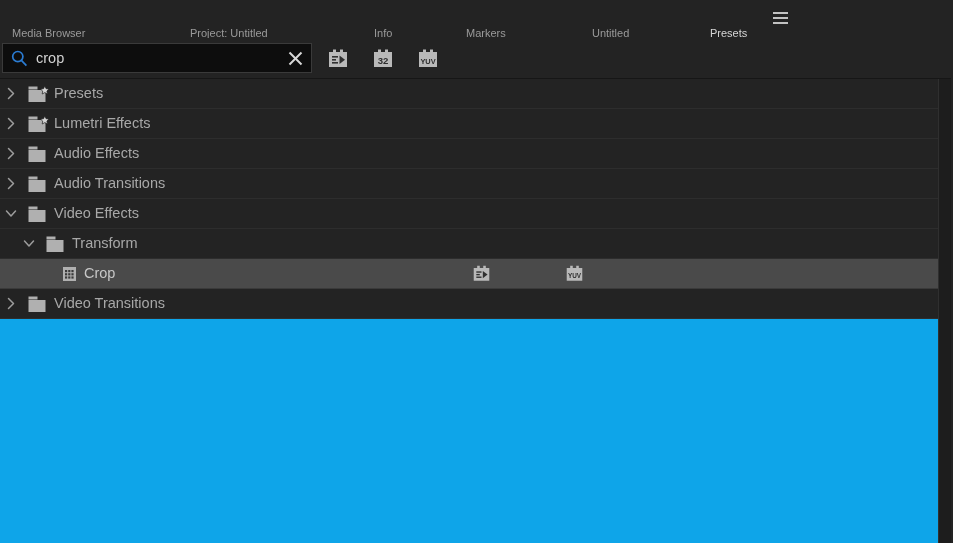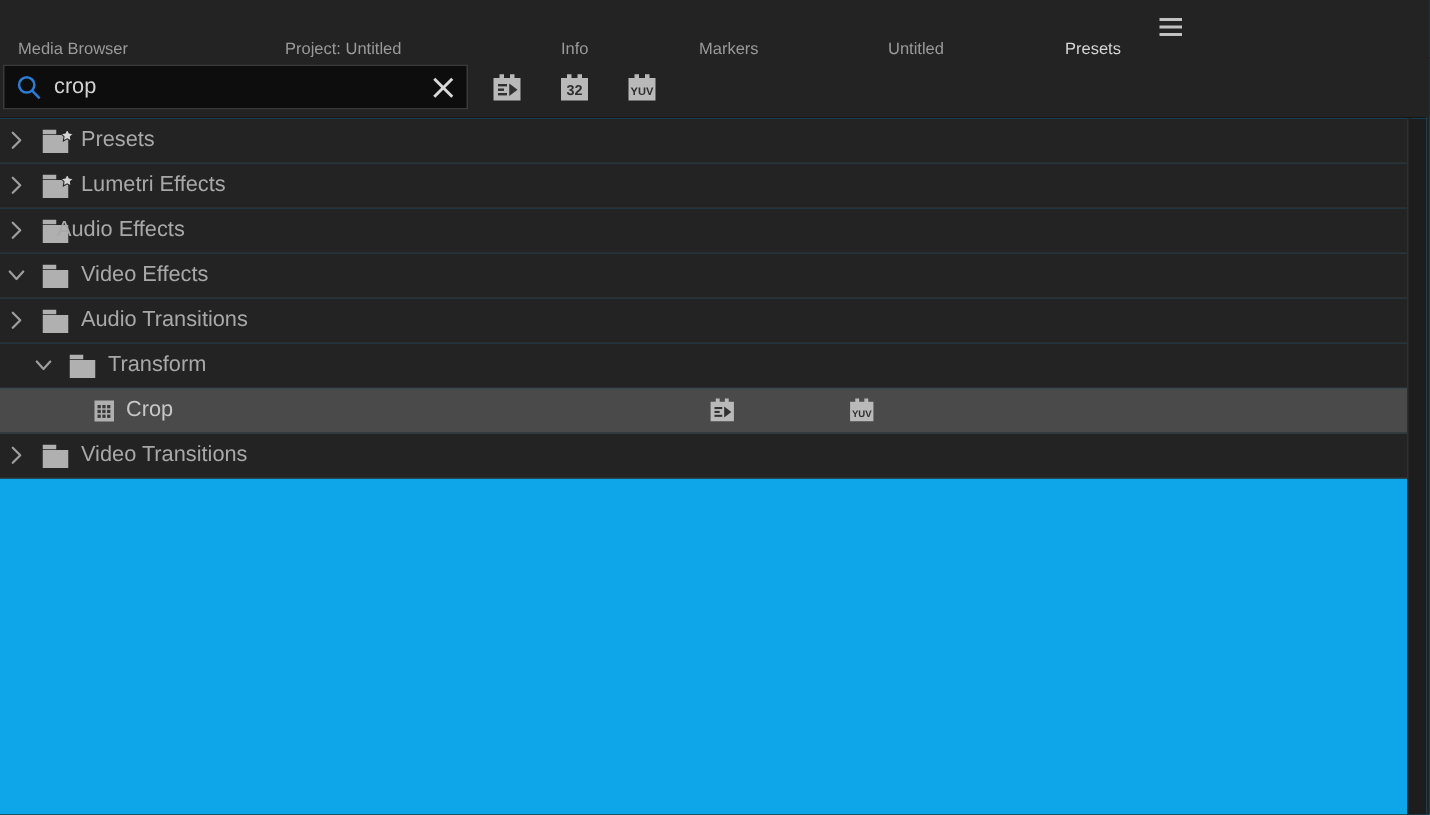--- a/index.html
+++ b/index.html
@@ -287,45 +287,45 @@
         <div class="row">
           <div class="disclosure" style="left: 4px;">
             <svg viewBox="0 0 14 29" width="14" height="29">
               <path d="M4.5 9.5 L9.5 14.5 L4.5 19.5" fill="none" stroke="#9d9d9d" stroke-width="1.5" stroke-linecap="round" stroke-linejoin="round"></path>
             </svg>
           </div>
           <div class="folder-icon" style="left: 27px;"><svg viewBox="0 0 24 17" width="100%" height="100%">
               <rect x="1.5" y="0.5" width="9" height="3" fill="#b0b0b0"></rect>
               <rect x="1.5" y="4" width="17" height="12" fill="#b0b0b0"></rect>
             </svg></div>
-          <div class="row-label" style="left: 38px;">Audio Effects</div>
+          <div class="row-label" style="left: 54px;">Audio Effects</div>
+        </div>
+        <div class="row">
+          <div class="disclosure" style="left: 4px;">
+            <svg viewBox="0 0 14 29" width="14" height="29">
+              <path d="M4.5 9.5 L9.5 14.5 L4.5 19.5" fill="none" stroke="#9d9d9d" stroke-width="1.5" stroke-linecap="round" stroke-linejoin="round"></path>
+            </svg>
+          </div>
+          <div class="folder-icon" style="left: 27px;"><svg viewBox="0 0 24 17" width="100%" height="100%">
+              <rect x="1.5" y="0.5" width="9" height="3" fill="#b0b0b0"></rect>
+              <rect x="1.5" y="4" width="17" height="12" fill="#b0b0b0"></rect>
+            </svg></div>
+          <div class="row-label" style="left: 54px;">Audio Transitions</div>
         </div>
         <div class="row">
           <div class="disclosure" style="left: 4px;">
             <svg viewBox="0 0 14 29" width="14" height="29">
               <path d="M2.5 12 L7 17 L11.5 12" fill="none" stroke="#9d9d9d" stroke-width="1.5" stroke-linecap="round" stroke-linejoin="round"></path>
             </svg>
           </div>
           <div class="folder-icon" style="left: 27px;"><svg viewBox="0 0 24 17" width="100%" height="100%">
               <rect x="1.5" y="0.5" width="9" height="3" fill="#b0b0b0"></rect>
               <rect x="1.5" y="4" width="17" height="12" fill="#b0b0b0"></rect>
             </svg></div>
           <div class="row-label" style="left: 54px;">Video Effects</div>
-        </div>
-        <div class="row">
-          <div class="disclosure" style="left: 4px;">
-            <svg viewBox="0 0 14 29" width="14" height="29">
-              <path d="M4.5 9.5 L9.5 14.5 L4.5 19.5" fill="none" stroke="#9d9d9d" stroke-width="1.5" stroke-linecap="round" stroke-linejoin="round"></path>
-            </svg>
-          </div>
-          <div class="folder-icon" style="left: 27px;"><svg viewBox="0 0 24 17" width="100%" height="100%">
-              <rect x="1.5" y="0.5" width="9" height="3" fill="#b0b0b0"></rect>
-              <rect x="1.5" y="4" width="17" height="12" fill="#b0b0b0"></rect>
-            </svg></div>
-          <div class="row-label" style="left: 54px;">Audio Transitions</div>
         </div>
         <div class="row">
           <div class="disclosure" style="left: 22px;">
             <svg viewBox="0 0 14 29" width="14" height="29">
               <path d="M2.5 12 L7 17 L11.5 12" fill="none" stroke="#9d9d9d" stroke-width="1.5" stroke-linecap="round" stroke-linejoin="round"></path>
             </svg>
           </div>
           <div class="folder-icon" style="left: 45px;"><svg viewBox="0 0 24 17" width="100%" height="100%">
               <rect x="1.5" y="0.5" width="9" height="3" fill="#b0b0b0"></rect>
               <rect x="1.5" y="4" width="17" height="12" fill="#b0b0b0"></rect>

